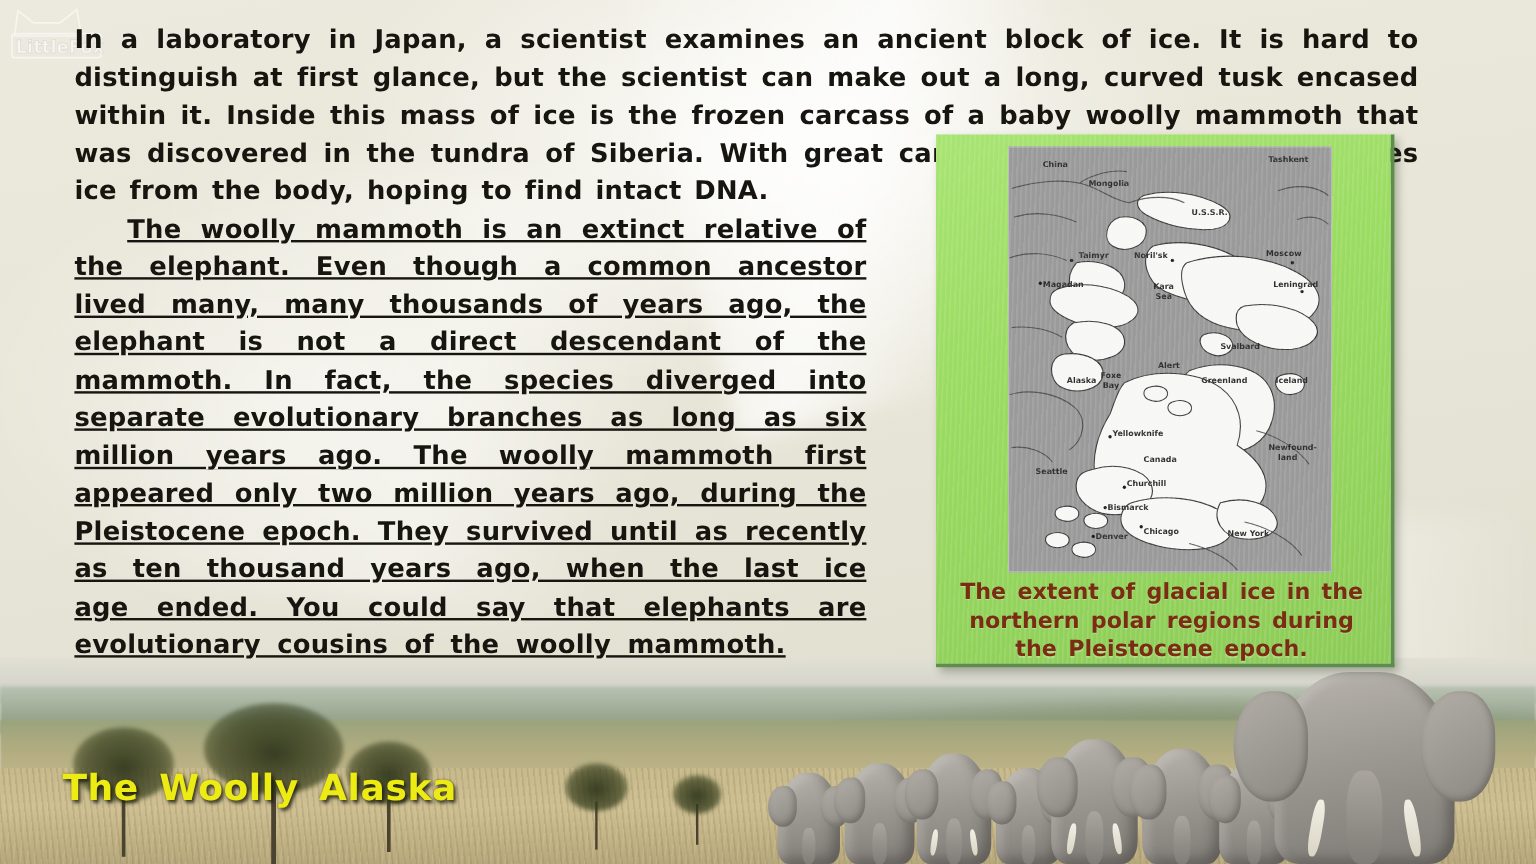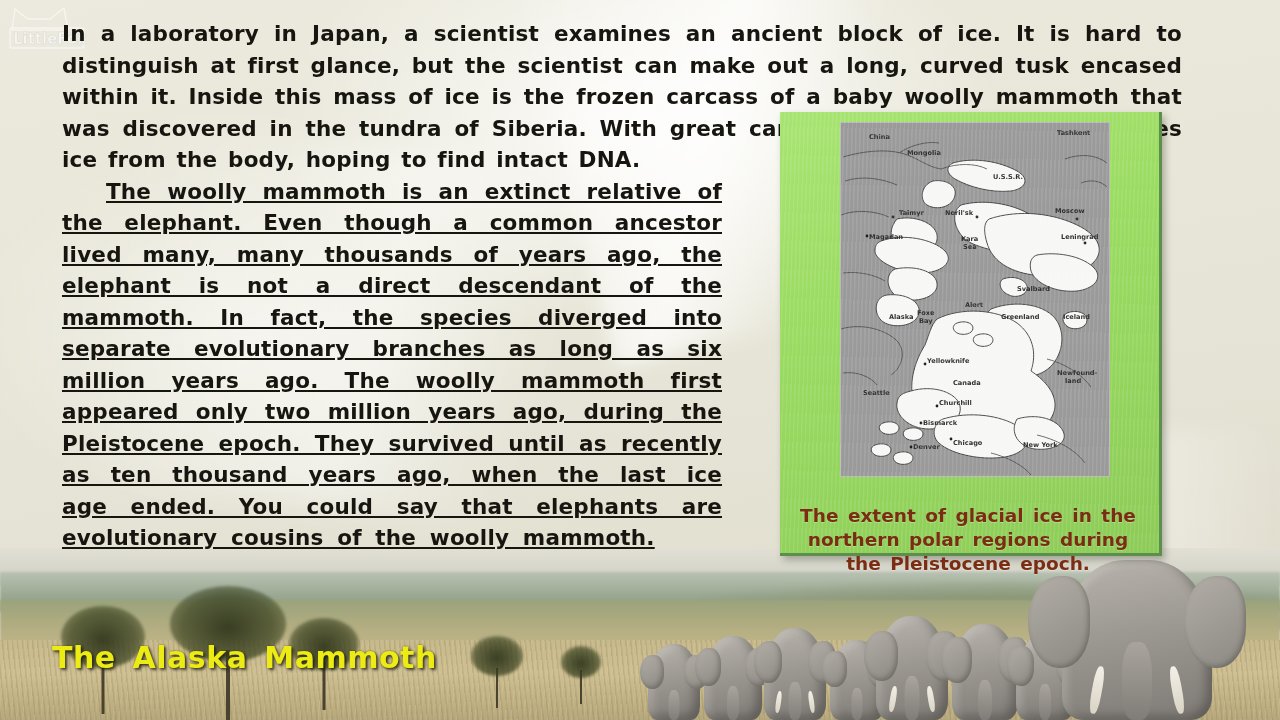--- a/index.html
+++ b/index.html
@@ -164,21 +164,21 @@
   #map-figure {
     position:absolute; left: 60px; top: 10px;
     width: 270px; height: 355px;
     background: #9a9a9a;
     border: 1px solid #b9b9b9;
     box-sizing: border-box;
     overflow: hidden;
   }
   #map-figure svg { display:block; }
   #image-caption {
-    position:absolute; left: 8px; top: 392px;
+    position:absolute; left: 8px; top: 370px;
     width: 360px;
     text-align: center;
     color: #7a2d12;
     font-family: "DejaVu Sans", sans-serif;
     font-size: 18.5px;
     font-weight: bold;
     line-height: 24px;
     word-spacing: 3px;
     text-shadow: 0 1px 0 rgba(255,255,255,0.25);
   }
@@ -405,15 +405,15 @@
           <circle cx="70" cy="324" r="1.4"></circle>
         </g>
       </svg>
     </div>
 
     <div class="green-noise"></div>
 
     <div id="image-caption">The extent of glacial ice in the northern polar regions during the Pleistocene epoch.</div>
   </div>
 
-  <div id="lesson-title">The Alaska Mammoth</div>
+  <div id="lesson-title">The Woolly Alaska</div>
 
 </div>
 
 </body></html>

